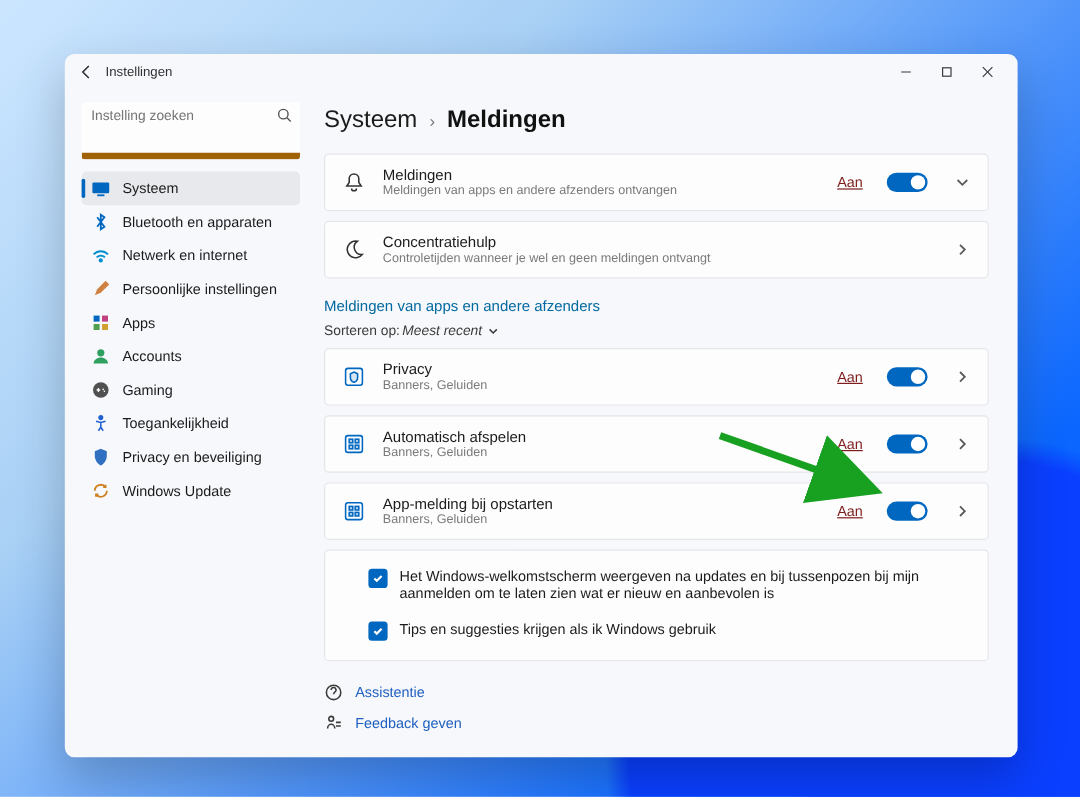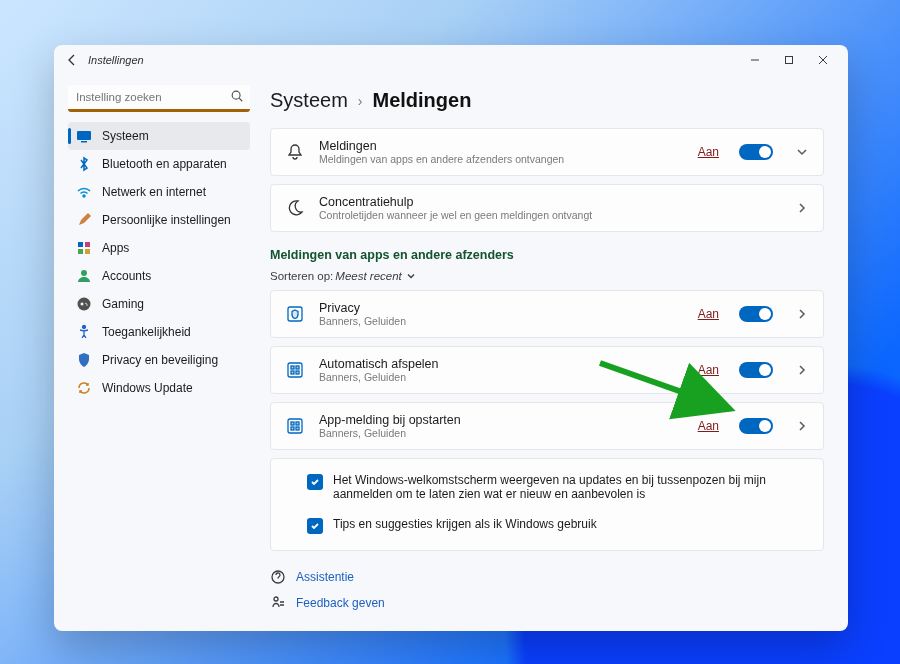--- a/index.html
+++ b/index.html
@@ -13,34 +13,34 @@
       radial-gradient(circle at 92% 85%, #0a3fff 0 18%, transparent 20%),
       radial-gradient(circle at 82% 95%, #0a3fff 0 22%, transparent 24%);
   }
   .window {
     position: absolute; left: 54px; top: 45px; width: 794px; height: 586px;
     background: #f6f8fb; border-radius: 8px; box-shadow: 0 16px 40px rgba(0,0,0,.22);
     display: flex; flex-direction: column; overflow: hidden;
   }
   .titlebar {
     height: 30px; display: flex; align-items: center; padding: 0 8px 0 10px;
-    font-size: 11px; color: #303030; font-style: italic;
+    font-size: 11px; color: #303030;
   }
   .titlebar .back { width: 16px; height: 16px; display: flex; align-items: center; justify-content: center; margin-right: 8px; color:#303030; }
   .titlebar .spacer { flex: 1; }
   .titlebar .ctrl { width: 34px; height: 26px; display: flex; align-items: center; justify-content: center; color:#3b3b3b; }
   .body { flex: 1; display: flex; }
   .sidebar { width: 206px; padding: 6px 10px 10px 14px; display: flex; flex-direction: column; }
   .account { display: flex; align-items: center; gap: 10px; padding: 6px 2px 10px; }
   .avatar { width: 34px; height: 34px; border-radius: 50%; background: linear-gradient(#ff94a8,#ff4d6d); position:relative; display:flex; align-items:center; justify-content:center; }
   .avatar svg { width:22px; height:22px; }
   .account .name { font-size: 12.5px; font-weight: 600; color:#1b1b1b; }
   .account .sub { font-size: 10.5px; color:#6b6b6b; }
   .search { position: relative; margin: 4px 0 10px; }
-  .search input { width: 100%; padding: 6px 26px 6px 8px; font-size: 11.5px; border: none; border-bottom: 3px solid #a16207; background: #fdfdfd; border-radius: 3px; outline:none; }
+  .search input { width: 100%; padding: 6px 26px 24px 8px; font-size: 11.5px; border: none; border-bottom: 6px solid #a16207; background: #fdfdfd; border-radius: 3px; outline:none; }
   .search .mag { position: absolute; right: 6px; top: 4px; width: 14px; height: 14px; color:#505050; }
   .nav { display: flex; flex-direction: column; gap: 0; }
   .nav-item { display: flex; align-items: center; gap: 10px; padding: 6px 8px; border-radius: 4px; font-size: 12px; color:#1b1b1b; position: relative; }
   .nav-item.selected { background: #e7e9ec; }
   .nav-item.selected::before { content:""; position:absolute; left:0; top:6px; bottom:6px; width:3px; background:#0067c0; border-radius:2px; }
   .nav-icon { width: 16px; height: 16px; display:flex; align-items:center; justify-content:center; }
   .main { flex: 1; padding: 6px 24px 12px 10px; overflow-y: auto; }
   .crumbs { display: flex; align-items: center; gap: 10px; margin: 8px 0 16px; }
   .crumbs .parent { font-size: 20px; color:#1b1b1b; }
   .crumbs .sep { font-size: 14px; color:#777; }
@@ -48,21 +48,21 @@
   .card { background:#fdfdfe; border:1px solid #e6e6ea; border-radius:4px; padding:10px 14px; display:flex; align-items:center; gap:14px; margin-bottom:8px; }
   .card .ci { width:20px; height:20px; color:#333; display:flex; align-items:center; justify-content:center; flex-shrink:0; }
   .card .ci.blue { color:#0067c0; }
   .card .title { font-size:12.5px; color:#1b1b1b; }
   .card .desc { font-size:10.5px; color:#7a7a7a; }
   .card .grow { flex:1; }
   .state { font-size:12px; color:#7f1d1d; margin-right:6px;text-decoration:underline; }
   .toggle { width:34px; height:16px; border-radius:10px; background:#0067c0; position:relative; flex-shrink:0; }
   .toggle.on::after { content:""; position:absolute; right:2px; top:2px; width:12px; height:12px; background:#fff; border-radius:50%; }
   .chev { width:14px; height:14px; color:#5a5a5a; flex-shrink:0; margin-left:8px; }
-  .section-head { font-size:12.5px; font-weight:700; margin:16px 0 8px; color:#14532d; }
+  .section-head { font-size:12.5px; font-weight:400; margin:16px 0 8px; color:#0369a1; }
   .sort { font-size:11.5px; color:#3b3b3b; margin-bottom:8px; display:flex; align-items:center; gap:2px;}
   .sort .val { display:flex; align-items:center; gap:4px;font-style:italic;}
   .checkbox-row { display:flex; align-items:flex-start; gap:10px; padding:10px 14px 2px 36px; font-size:12px; color:#1b1b1b; }
   .checkbox-row:last-child { padding-bottom:12px; }
   .cb { width:16px; height:16px; border-radius:3px; background:#0067c0; display:flex; align-items:center; justify-content:center; flex-shrink:0; color:#fff; margin-top:1px; }
   .footer-links { margin-top:18px; display:flex; flex-direction:column; gap:10px; }
   .flink { display:flex; align-items:center; gap:10px; font-size:12px; color:#2060c0; }
   .flink .fi { width:16px; height:16px; color:#3b3b3b; }
   .arrow-anno { position:absolute; left:590px; top:355px; pointer-events:none; }
 </style>

